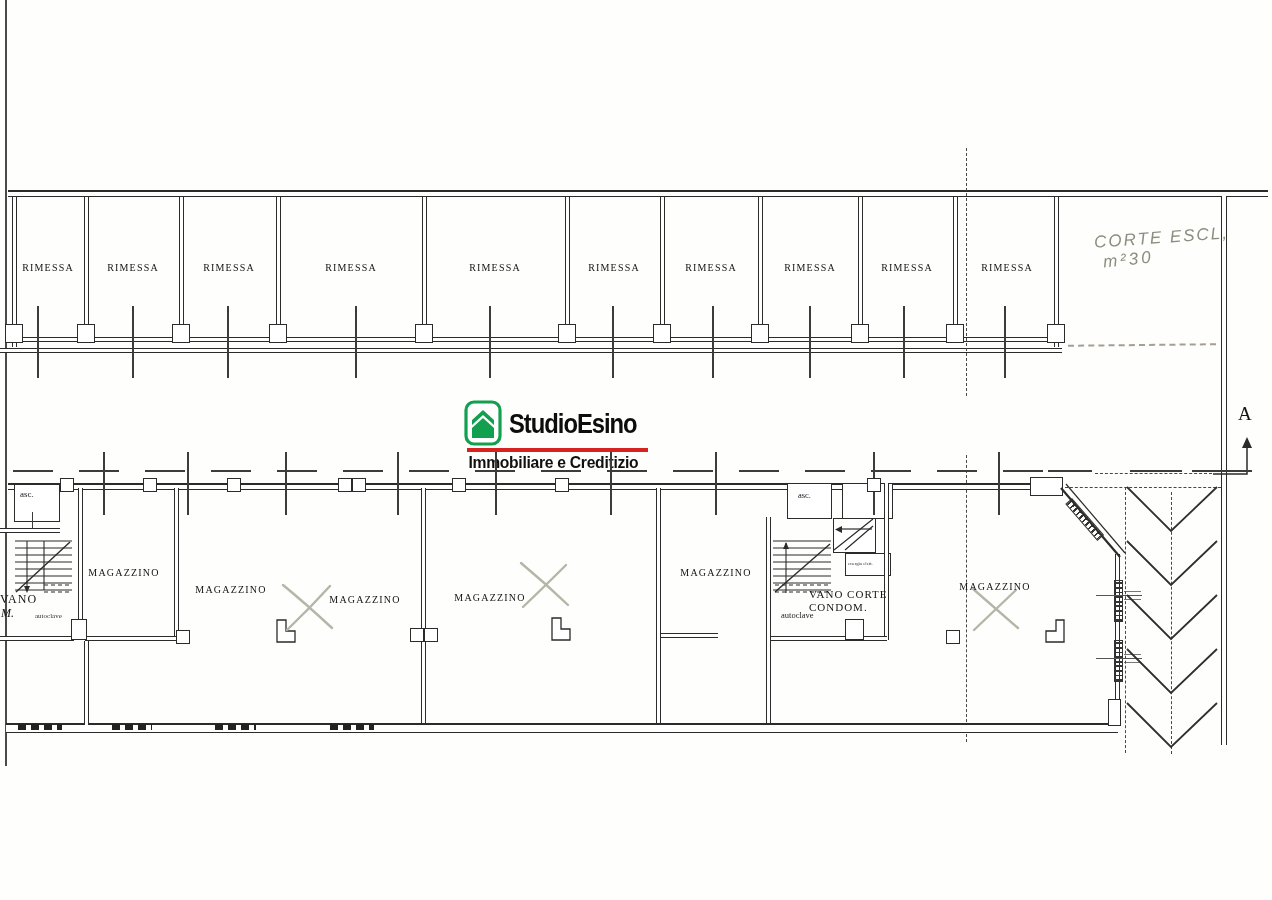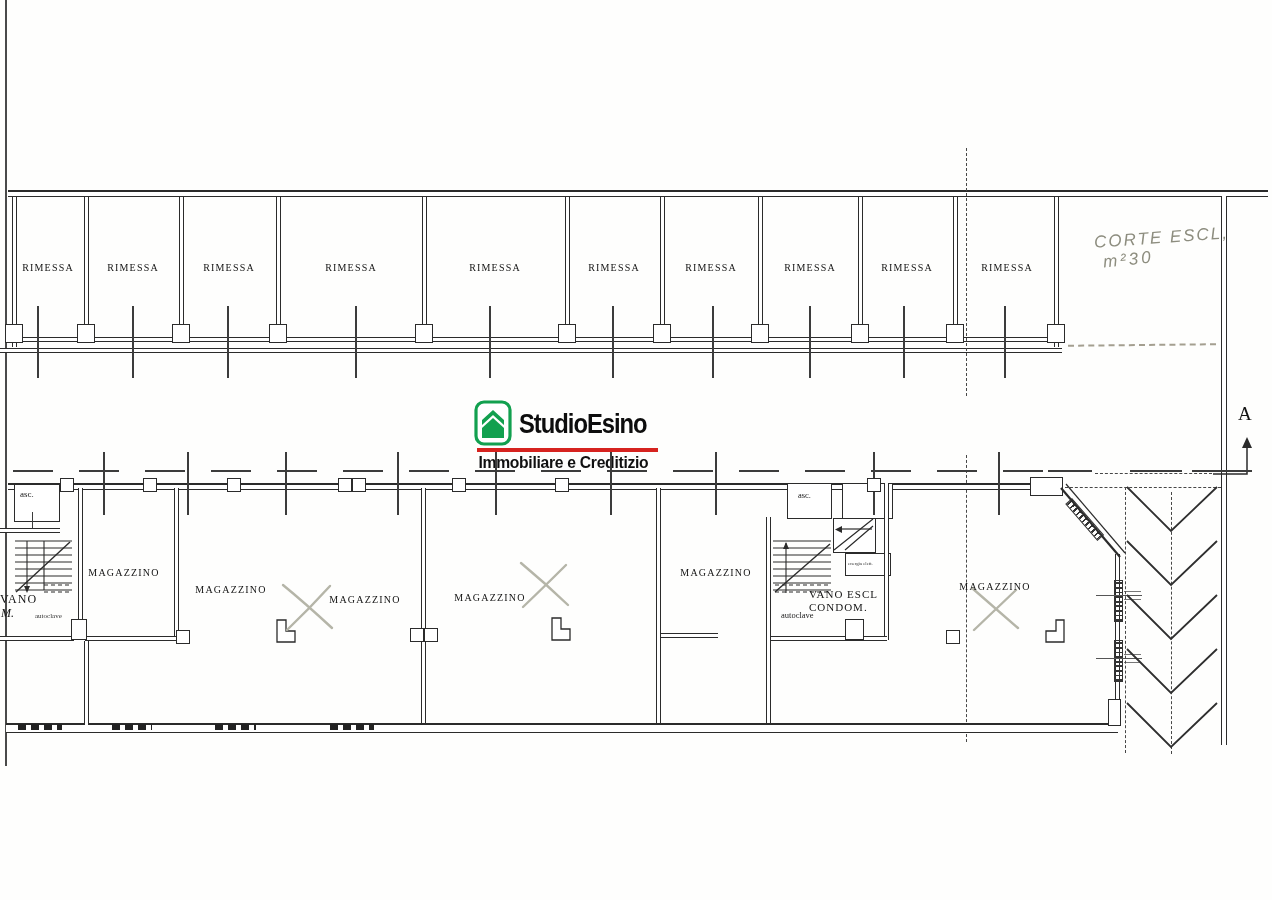--- a/index.html
+++ b/index.html
@@ -16,21 +16,21 @@
   .dashedv{position:absolute;width:0;border-left:1.4px dashed #474747;}
   .dashedh{position:absolute;height:0;border-top:1.4px dashed #474747;}
   .pencildash{position:absolute;height:0;border-top:2px dashed #a49f90;}
   .hatch{position:absolute;border:1px solid #333;}
   .microline{position:absolute;background:#555;}
   
   .room{position:absolute;transform:translateX(-50%);font-size:10px;letter-spacing:1.2px;white-space:nowrap;color:#141414;}
   .small{position:absolute;white-space:nowrap;color:#141414;}
   .hand{position:absolute;font-family:"Liberation Sans",sans-serif;color:#8d8d7f;white-space:nowrap;}
   
-  #logo{position:absolute;left:474px;top:400px;width:188px;height:76px;font-family:"Liberation Sans",sans-serif;}
+  #logo{position:absolute;left:464px;top:400px;width:188px;height:76px;font-family:"Liberation Sans",sans-serif;}
   #logo .brand{position:absolute;left:45px;top:8px;font-size:28px;font-weight:700;letter-spacing:-1.2px;
                transform:scaleX(.85);transform-origin:left;color:#0d0d0d;white-space:nowrap;}
   #logo .redbar{position:absolute;left:3px;top:48px;width:181px;height:4px;}
   #logo .tagline{position:absolute;left:2px;top:53px;width:184px;text-align:center;font-size:16.5px;font-weight:700;
                letter-spacing:-.3px;transform:scaleX(.95);transform-origin:left;color:#101010;white-space:nowrap;}
   svg.overlay{position:absolute;left:0;top:0;pointer-events:none;}
 </style>
 </head>
 <body>
 
@@ -76,21 +76,21 @@
 
   <div class="sq" style="left:787px;top:483px;width:43px;height:34px;"></div>
   <div class="small" style="left:798px;top:490px;font-size:8.5px;">asc.</div>
   <div class="sq" style="left:842px;top:483px;width:49px;height:34px;"></div>
   <div class="sq" style="left:833px;top:518px;width:41px;height:33px;"></div>
   <div class="sq" style="left:845px;top:553px;width:44px;height:21px;"></div>
   <div class="small" style="left:848px;top:560px;font-size:6px;transform:scale(.8);transform-origin:left;color:#333;">energia elett.</div>
   <div class="vwall" style="left:884px;top:483px;width:3px;height:157px;"></div>
   <div class="hthin" style="left:770px;top:636px;width:117px;height:3px;"></div>
   <div class="jamb" style="left:845px;top:619px;width:17px;height:19px;"></div>
-  <div class="small" style="left:809px;top:588px;font-size:11px;letter-spacing:1px;">VANO ESCL</div>
+  <div class="small" style="left:809px;top:588px;font-size:11px;letter-spacing:1px;">VANO CORTE</div>
   <div class="small" style="left:809px;top:601px;font-size:11px;letter-spacing:1px;">CONDOM.</div>
   <div class="small" style="left:781px;top:610px;font-size:8.5px;color:#222;">autoclave</div>
 
   <div class="hthin" style="left:660px;top:633px;width:58px;height:3px;"></div>
 
   <div class="hatch" style="left:1072px;top:498px;width:47px;height:7px;transform:rotate(49deg);transform-origin:left top;
               background:repeating-linear-gradient(90deg,#333 0 1.8px,transparent 1.8px 4.6px);"></div>
   <div class="hatch" style="left:1114px;top:580px;width:7px;height:40px;background:repeating-linear-gradient(0deg,#333 0 1.8px,transparent 1.8px 4.6px);"></div>
   <div class="hatch" style="left:1114px;top:640px;width:7px;height:40px;background:repeating-linear-gradient(0deg,#333 0 1.8px,transparent 1.8px 4.6px);"></div>
   <div class="microline" style="left:1096px;top:595px;width:46px;height:1.2px;"></div>

